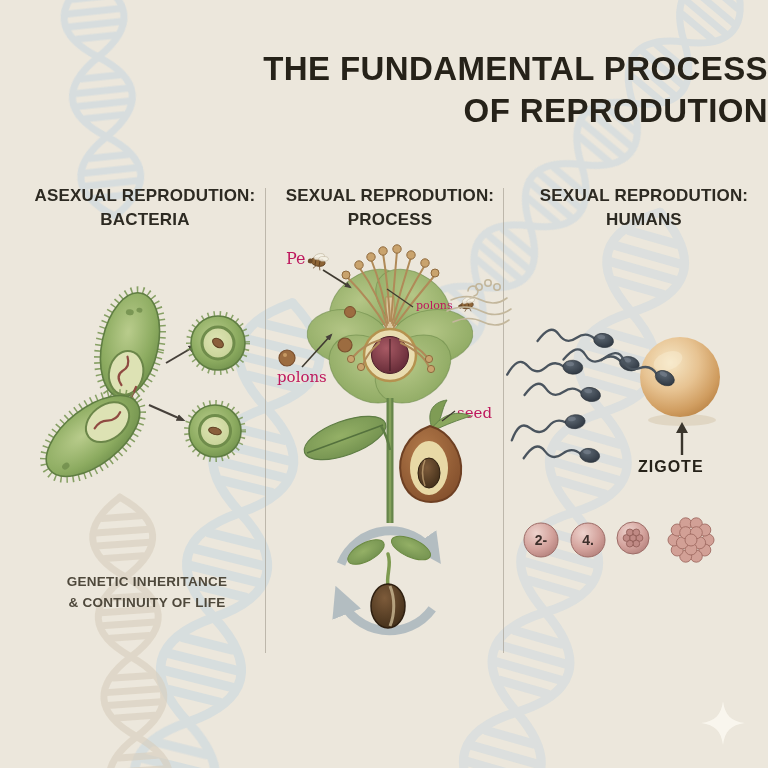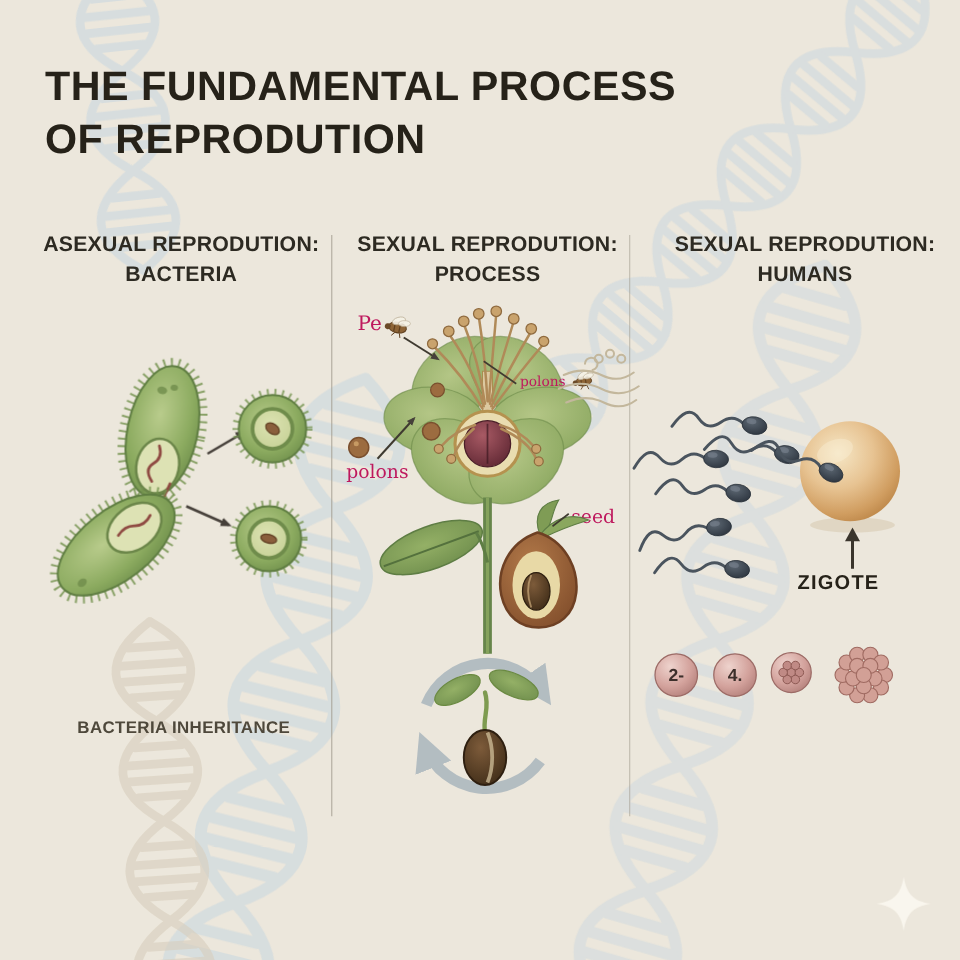--- a/index.html
+++ b/index.html
@@ -4,21 +4,21 @@
 <style>
   html,body{margin:0;padding:0;}
   #canvas{
     position:relative;width:768px;height:768px;overflow:hidden;
     background:#ece7dc;
     font-family:"Liberation Sans",sans-serif;
   }
   .abs{position:absolute;}
   .wm{pointer-events:none;}
   .title{
-    left:0;right:0;top:48px;text-align:left;
+    left:0;right:0;top:48px;text-align:right;
     font-size:33px;font-weight:700;letter-spacing:.4px;line-height:1.28;
     color:#262219;
     padding-left:36px;
   }
   .col-header{
     top:184px;text-align:center;font-size:17px;font-weight:700;
     letter-spacing:.2px;line-height:1.42;color:#2d2a22;
   }
   .divider{top:188px;width:1px;height:465px;background:#9e978b;opacity:.6;}
   .script-label{
@@ -203,21 +203,22 @@
 
     <g>
       <circle cx="180" cy="146" r="28" fill="none" stroke="#74934f" stroke-width="6" stroke-dasharray="1.5 4.5" opacity=".8"></circle>
       <circle cx="180" cy="146" r="26" fill="url(#bactGrad)" stroke="#5f7d42" stroke-width="1.6"></circle>
       <circle cx="180" cy="146" r="15.5" fill="url(#cellPale)" stroke="#6f8c4b" stroke-width="3"></circle>
       <ellipse cx="180" cy="146" rx="6.5" ry="3.5" transform="rotate(15 180 146)" fill="#8a5f3c" stroke="#5f3f22" stroke-width="1"></ellipse>
     </g>
   </svg>
 
   <div class="abs caption">
-    <div>BACTERIA INHERITANCE</div>
+    <div>GENETIC INHERITANCE</div>
+    <div>&amp; CONTINUITY OF LIFE</div>
   </div>
 
   <svg class="abs" style="left:275px;top:245px;" width="230" height="175" viewBox="0 0 230 175">
 
     <g stroke="#6d8a4a" stroke-opacity=".6" stroke-width="1">
       <ellipse cx="92" cy="57" rx="41" ry="28" transform="rotate(-35 92 57)" fill="url(#petalGrad)"></ellipse>
       <ellipse cx="138" cy="57" rx="41" ry="28" transform="rotate(35 138 57)" fill="url(#petalGrad)"></ellipse>
       <ellipse cx="73" cy="92" rx="41" ry="27" transform="rotate(8 73 92)" fill="url(#petalGrad)"></ellipse>
       <ellipse cx="157" cy="92" rx="41" ry="27" transform="rotate(-8 157 92)" fill="url(#petalGrad)"></ellipse>
       <ellipse cx="92" cy="124" rx="41" ry="30" transform="rotate(35 92 124)" fill="url(#petalGrad)"></ellipse>

